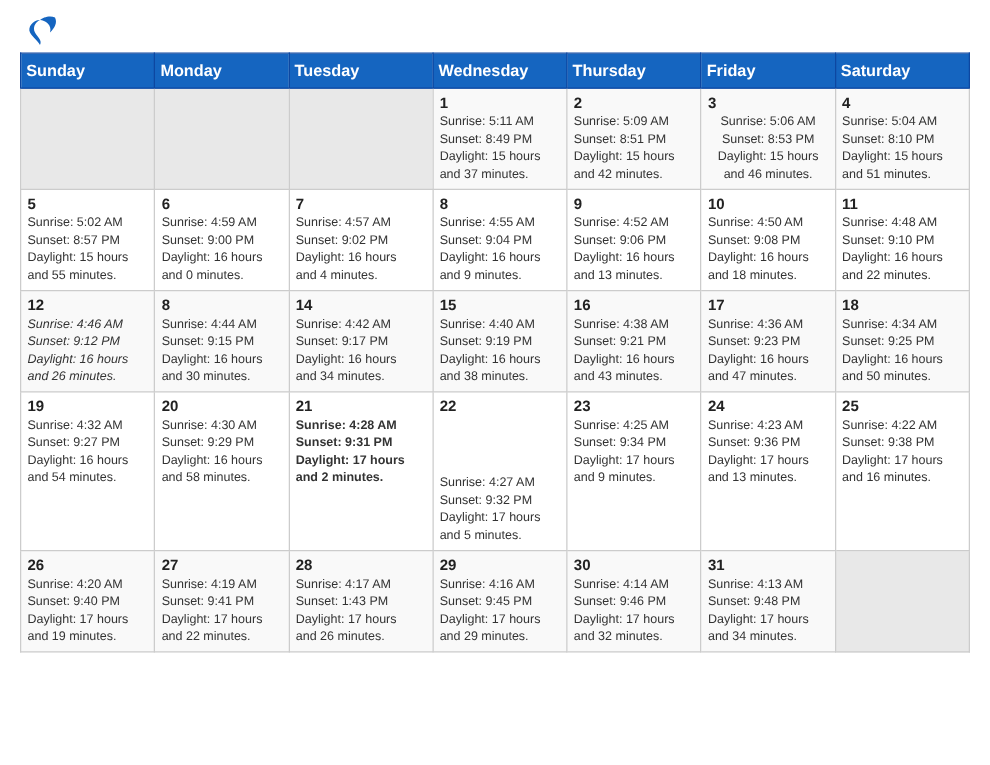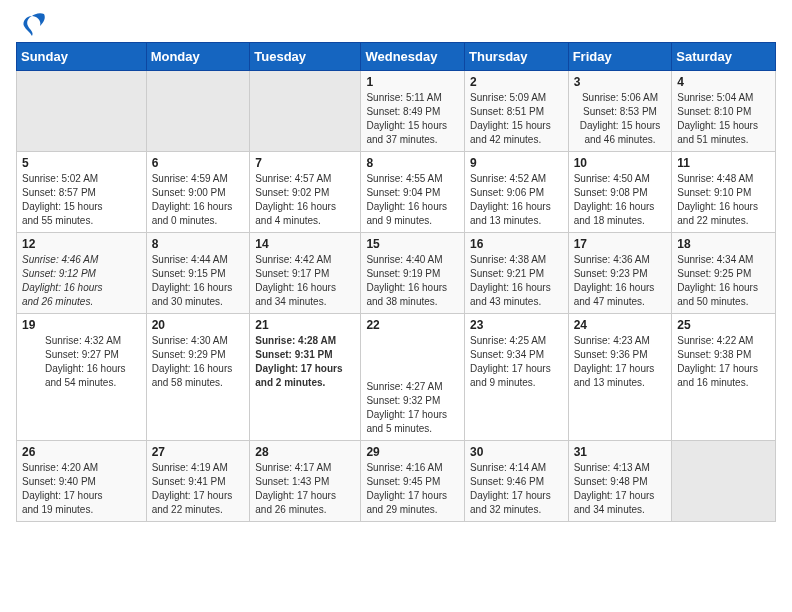--- a/index.html
+++ b/index.html
@@ -247,21 +247,21 @@
           <span class="day-num">18</span>
           <div class="day-detail" style="white-space: pre-line;">Sunrise: 4:34 AM
 Sunset: 9:25 PM
 Daylight: 16 hours
 and 50 minutes.</div>
         </td>
       </tr>
       <tr>
         <td>
           <span class="day-num">19</span>
-          <div class="day-detail" style="white-space: pre-line; margin-left: 23px;">Sunrise: 4:32 AM
+          <div class="day-detail" style="white-space: pre-line;">Sunrise: 4:32 AM
 Sunset: 9:27 PM
 Daylight: 16 hours
 and 54 minutes.</div>
         </td>
         <td>
           <span class="day-num">20</span>
           <div class="day-detail" style="white-space: pre-line;">Sunrise: 4:30 AM
 Sunset: 9:29 PM
 Daylight: 16 hours
 and 58 minutes.</div>

